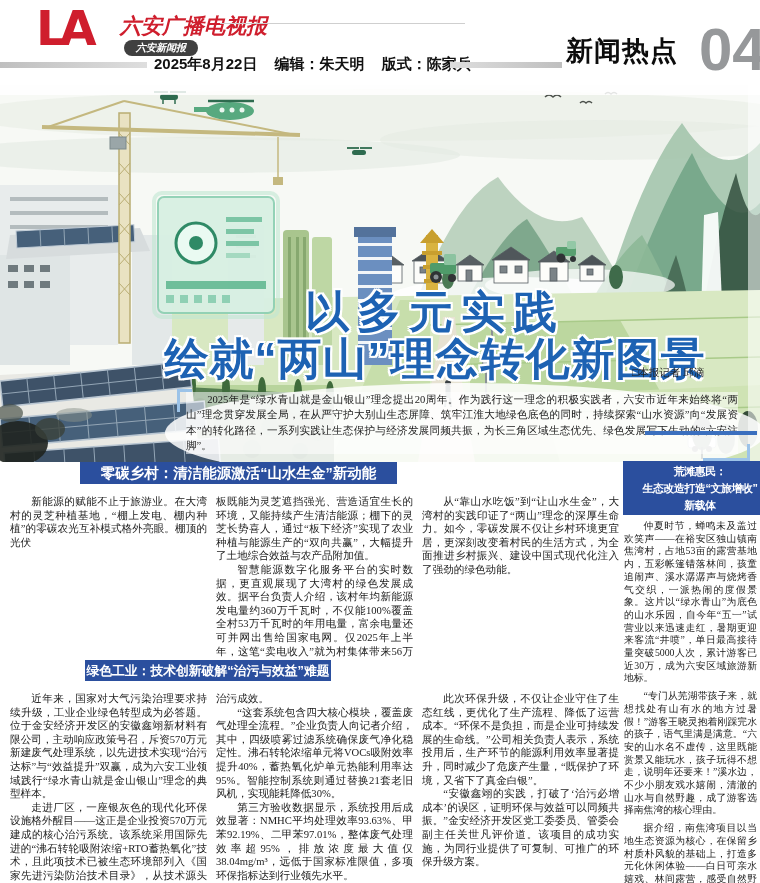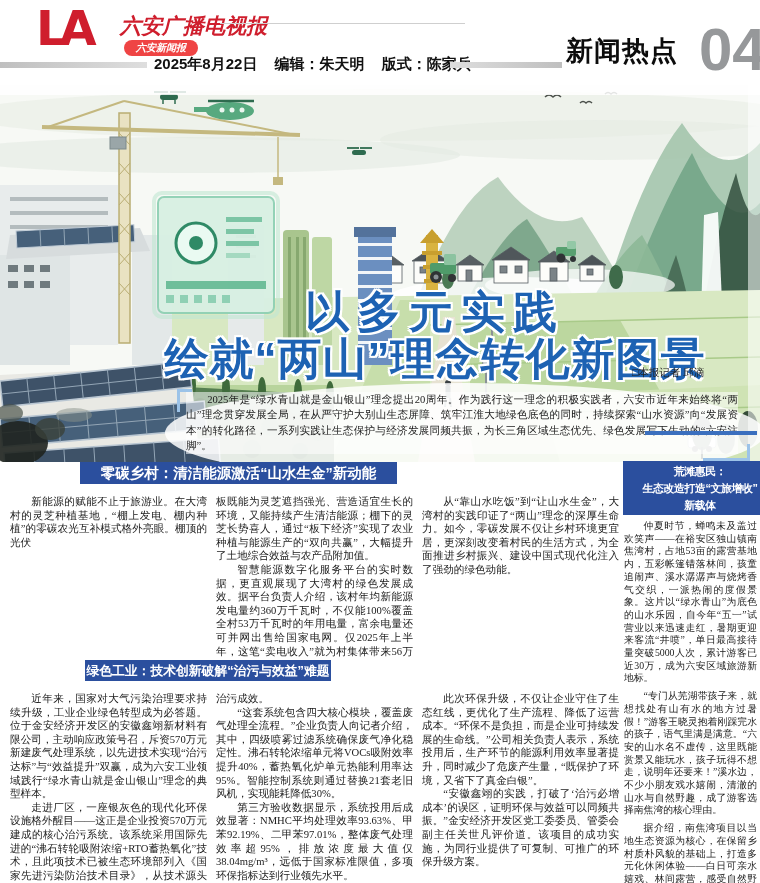--- a/index.html
+++ b/index.html
@@ -3,21 +3,21 @@
 <meta charset="utf-8">
 <style>
   html,body{margin:0;padding:0;background:#888;}
   #page{position:relative;width:760px;height:883px;background:#fff;overflow:hidden;
         font-family:"Liberation Serif","DejaVu Serif",serif;color:#1a1a1a;}
   
   .monogram{position:absolute;left:36px;top:4px;font-family:"DejaVu Sans","Liberation Sans",sans-serif;
             font-weight:900;font-size:48px;line-height:48px;color:#cf1e2d;letter-spacing:-7px;}
   .brand-script{position:absolute;left:120px;top:12px;font-family:"DejaVu Serif",serif;font-style:italic;
             font-weight:700;font-size:21px;color:#cf1e2d;}
-  .brand-badge{position:absolute;left:124px;top:40px;background:#ef4444;color:#fff;font-size:10px;
+  .brand-badge{position:absolute;left:124px;top:40px;background:#404040;color:#fff;font-size:10px;
             font-style:italic;font-weight:700;padding:1px 12px;border-radius:8px;
             font-family:"Liberation Sans",sans-serif;}
   .hairline{position:absolute;left:220px;top:23px;width:245px;height:1px;background:#cfcfcf;}
   .bar{position:absolute;top:62px;height:6px;background:linear-gradient(to right,#bfbfbf,#dedede);}
   .bar.left{left:0;width:147px;}
   .bar.mid{left:450px;width:112px;background:linear-gradient(to right,#dedede,#bfbfbf);}
   .dateline{position:absolute;left:154px;top:55px;font-family:"Liberation Sans",sans-serif;
             font-size:15px;font-weight:700;color:#111;white-space:nowrap;}
   .dateline span{margin-right:13px;}
   .section-name{position:absolute;left:566px;top:33px;font-family:"Liberation Sans",sans-serif;

